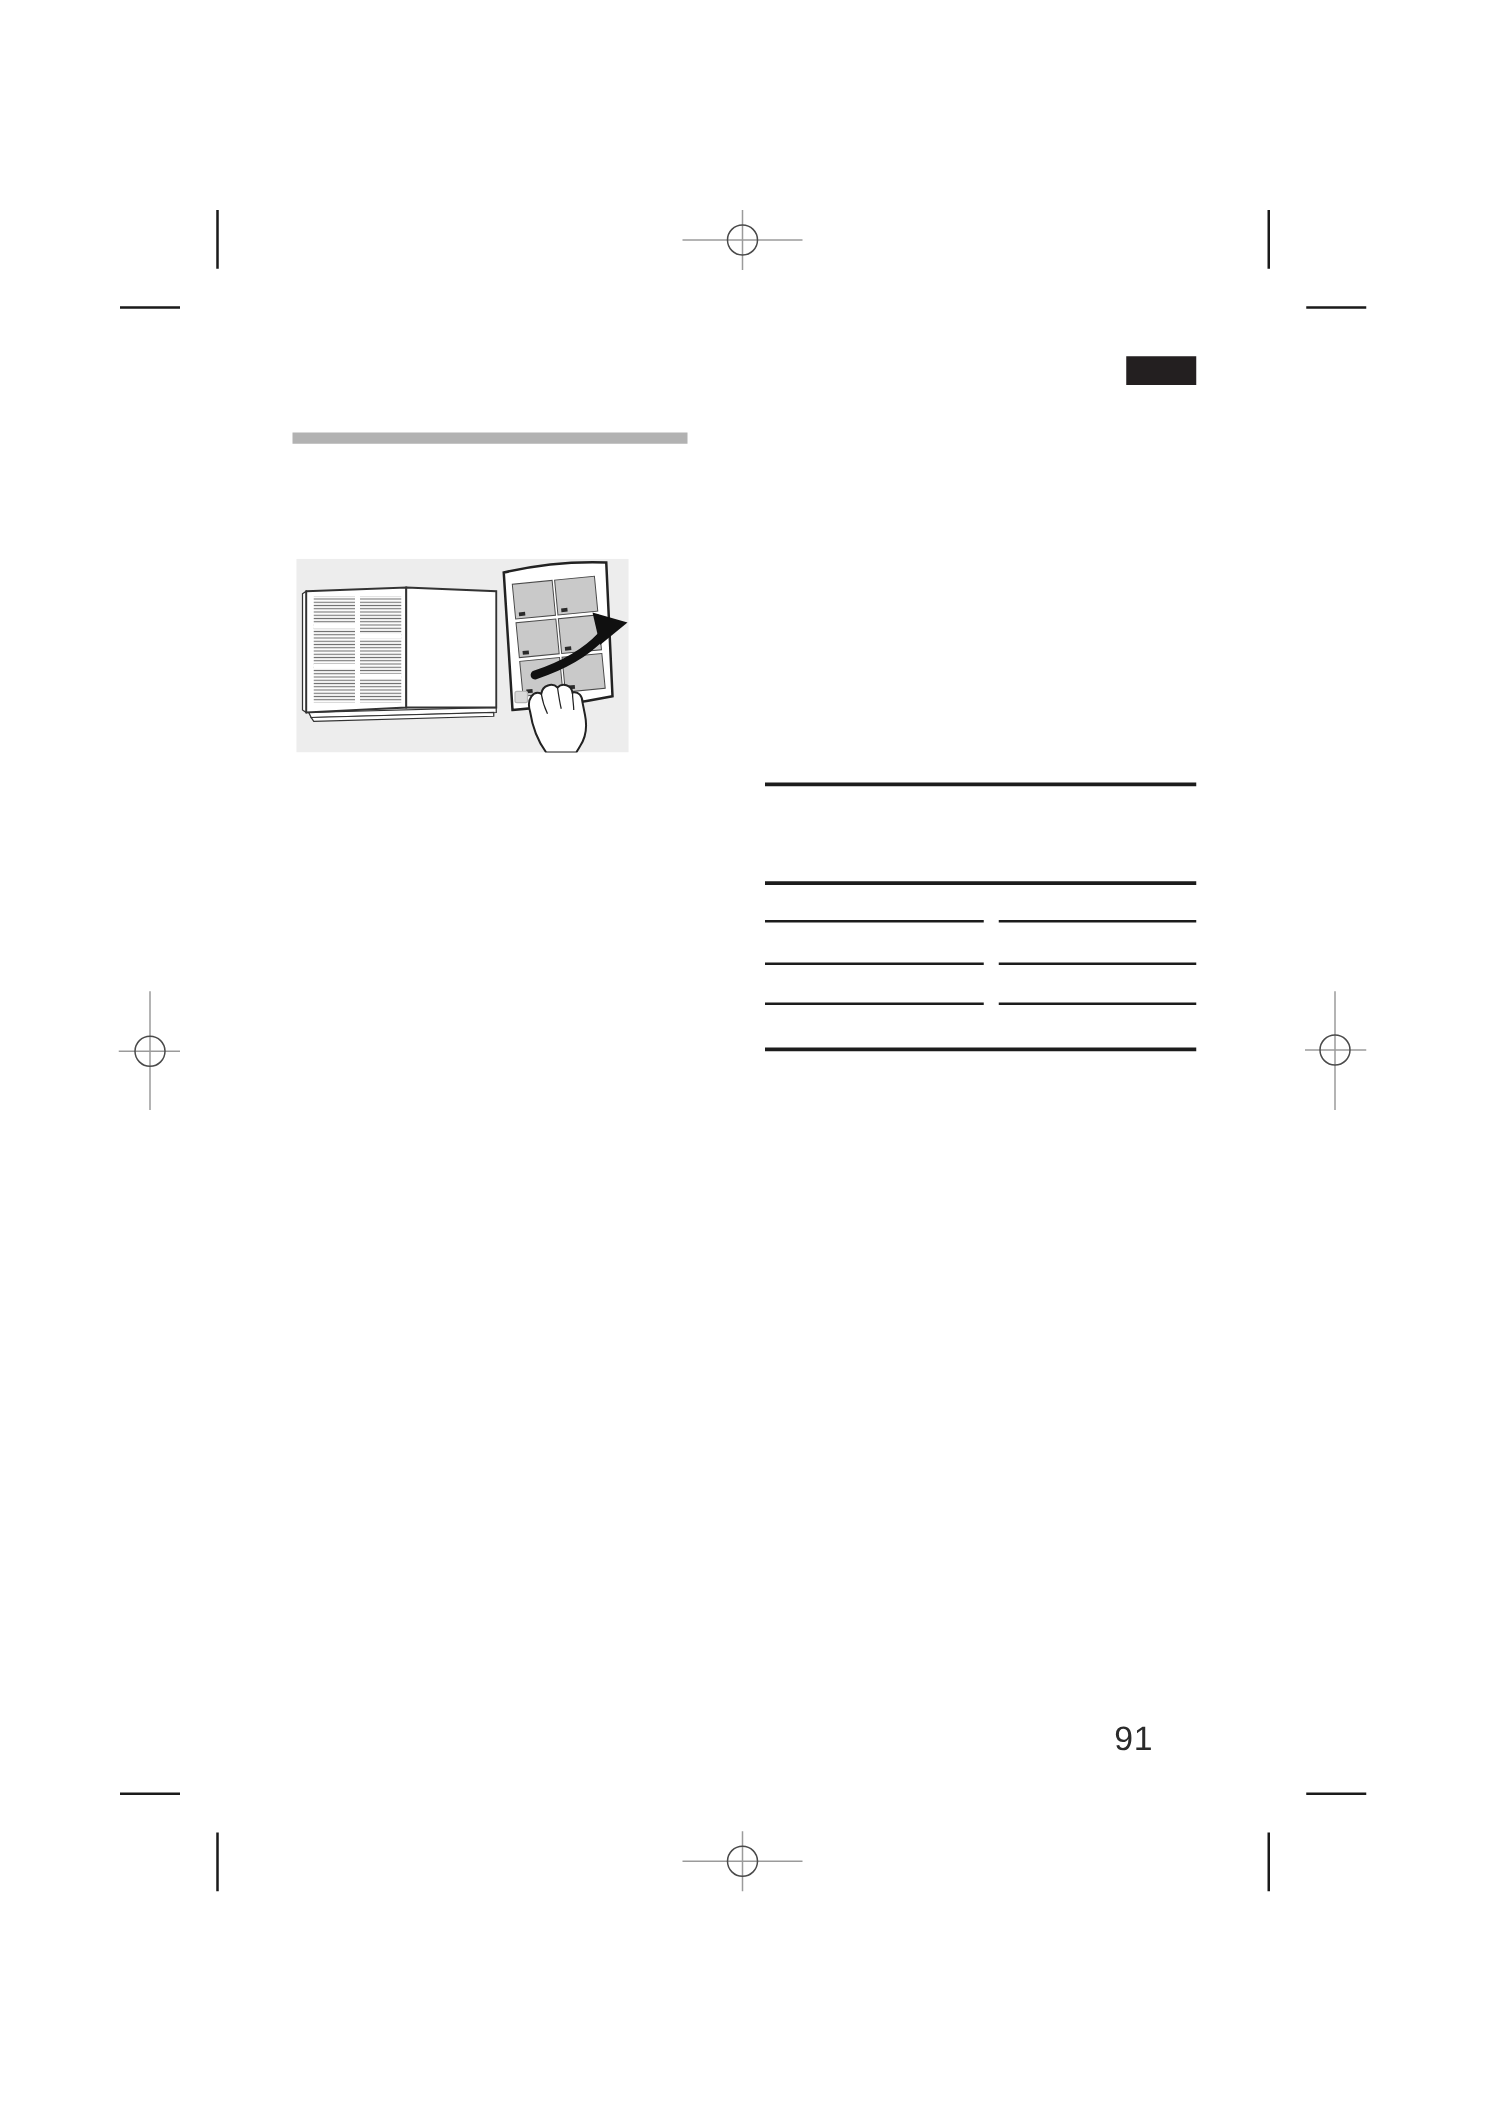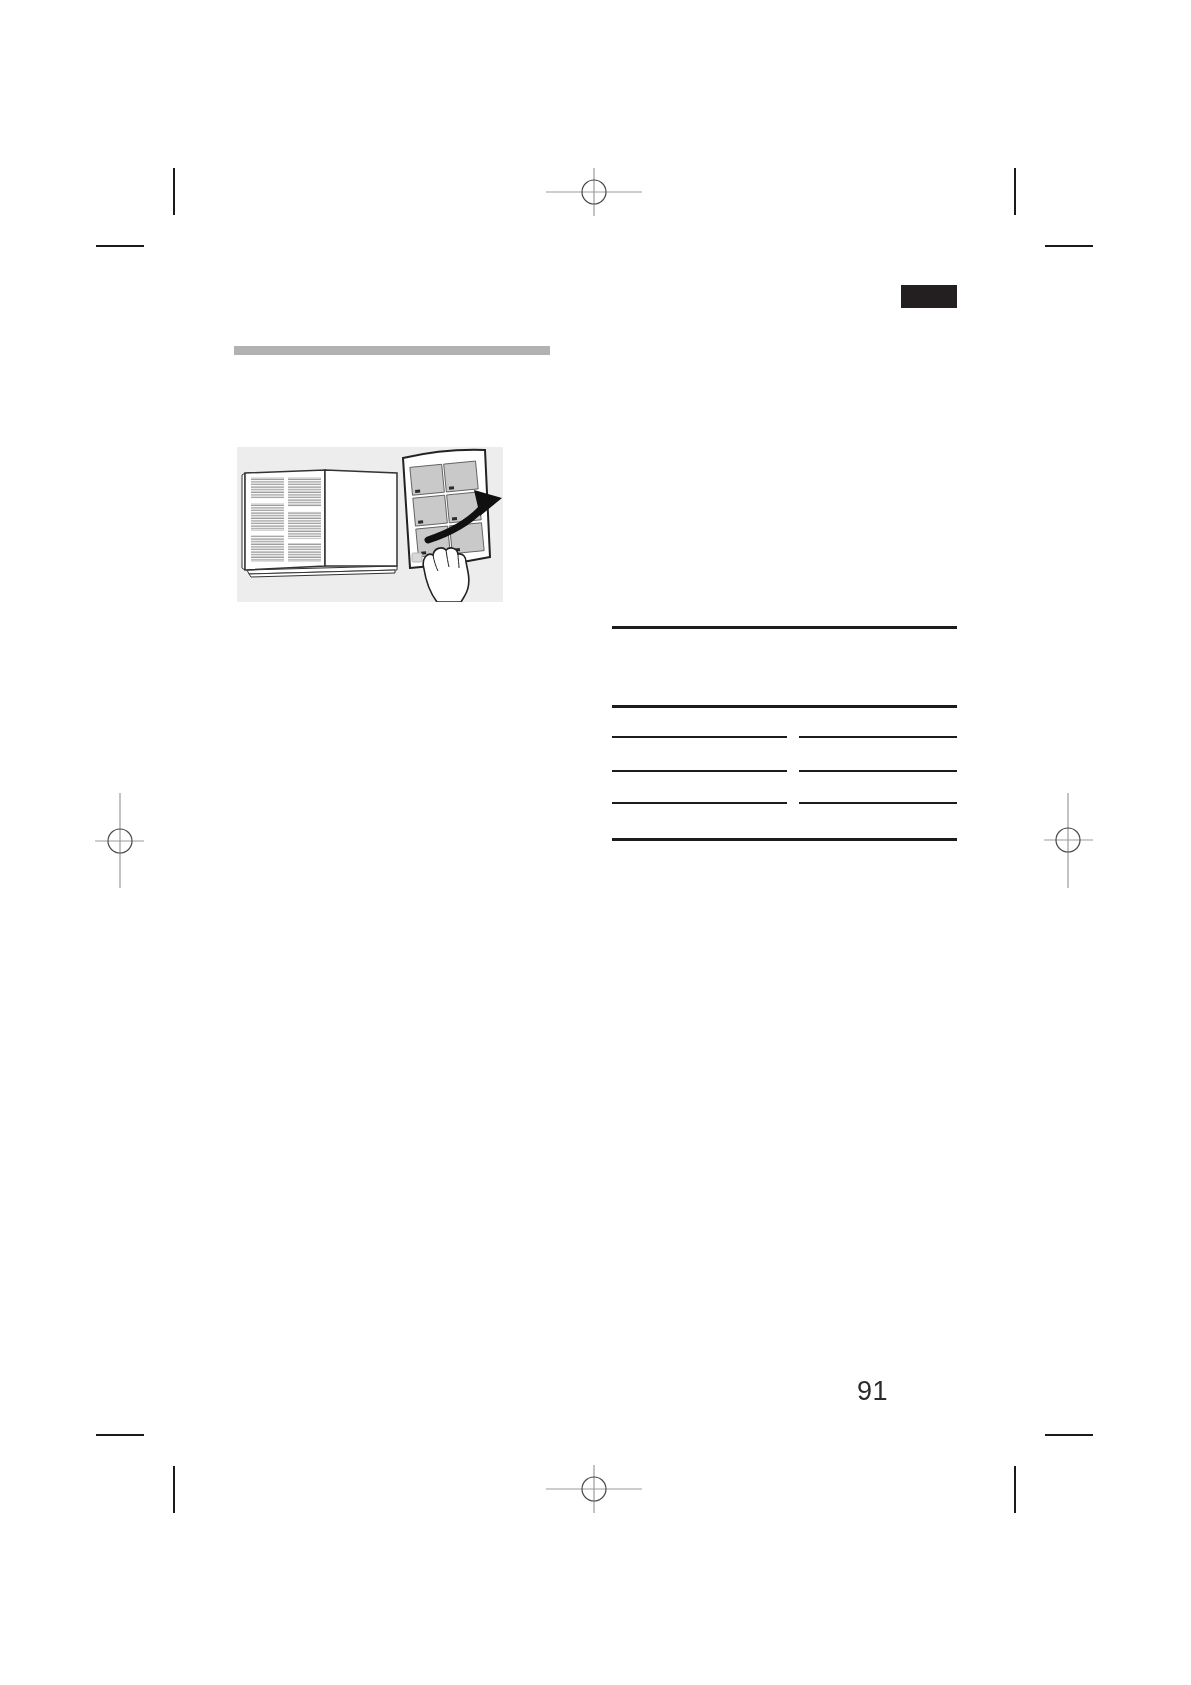--- a/index.html
+++ b/index.html
@@ -42,21 +42,21 @@
   .r2{left:612px;top:705px;width:345px;}
   .r3a{left:612px;top:736px;width:175px;}
   .r3b{left:799px;top:736px;width:158px;}
   .r4a{left:612px;top:770px;width:175px;}
   .r4b{left:799px;top:770px;width:158px;}
   .r5a{left:612px;top:802px;width:175px;}
   .r5b{left:799px;top:802px;width:158px;}
   .r6{left:612px;top:838px;width:345px;}
 
   
-  .page-number{position:absolute;left:857px;top:1377px;width:100px;text-align:left;
+  .page-number{position:absolute;left:857px;top:1377px;width:100px;text-align:center;
                font-size:27px;line-height:28px;color:#2b2b2b;letter-spacing:0.5px;}
 </style>
 </head>
 <body>
 
 <div class="page">
 
   <div class="crop-v cm-tl-v"></div>
   <div class="crop-h cm-tl-h"></div>
   <div class="crop-v cm-tr-v"></div>

